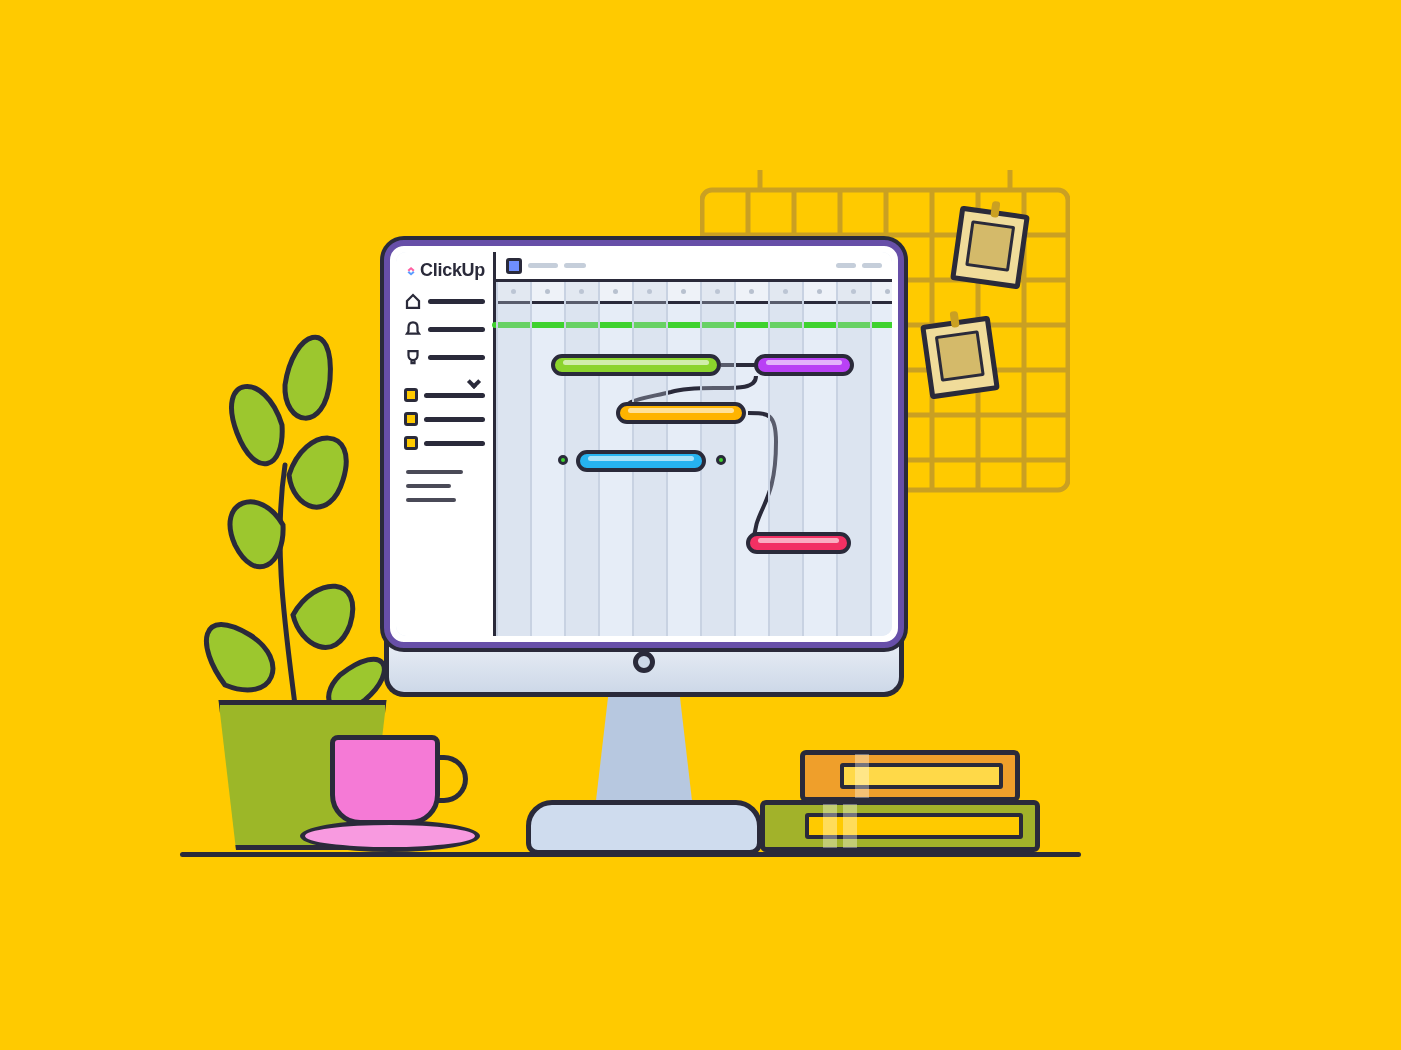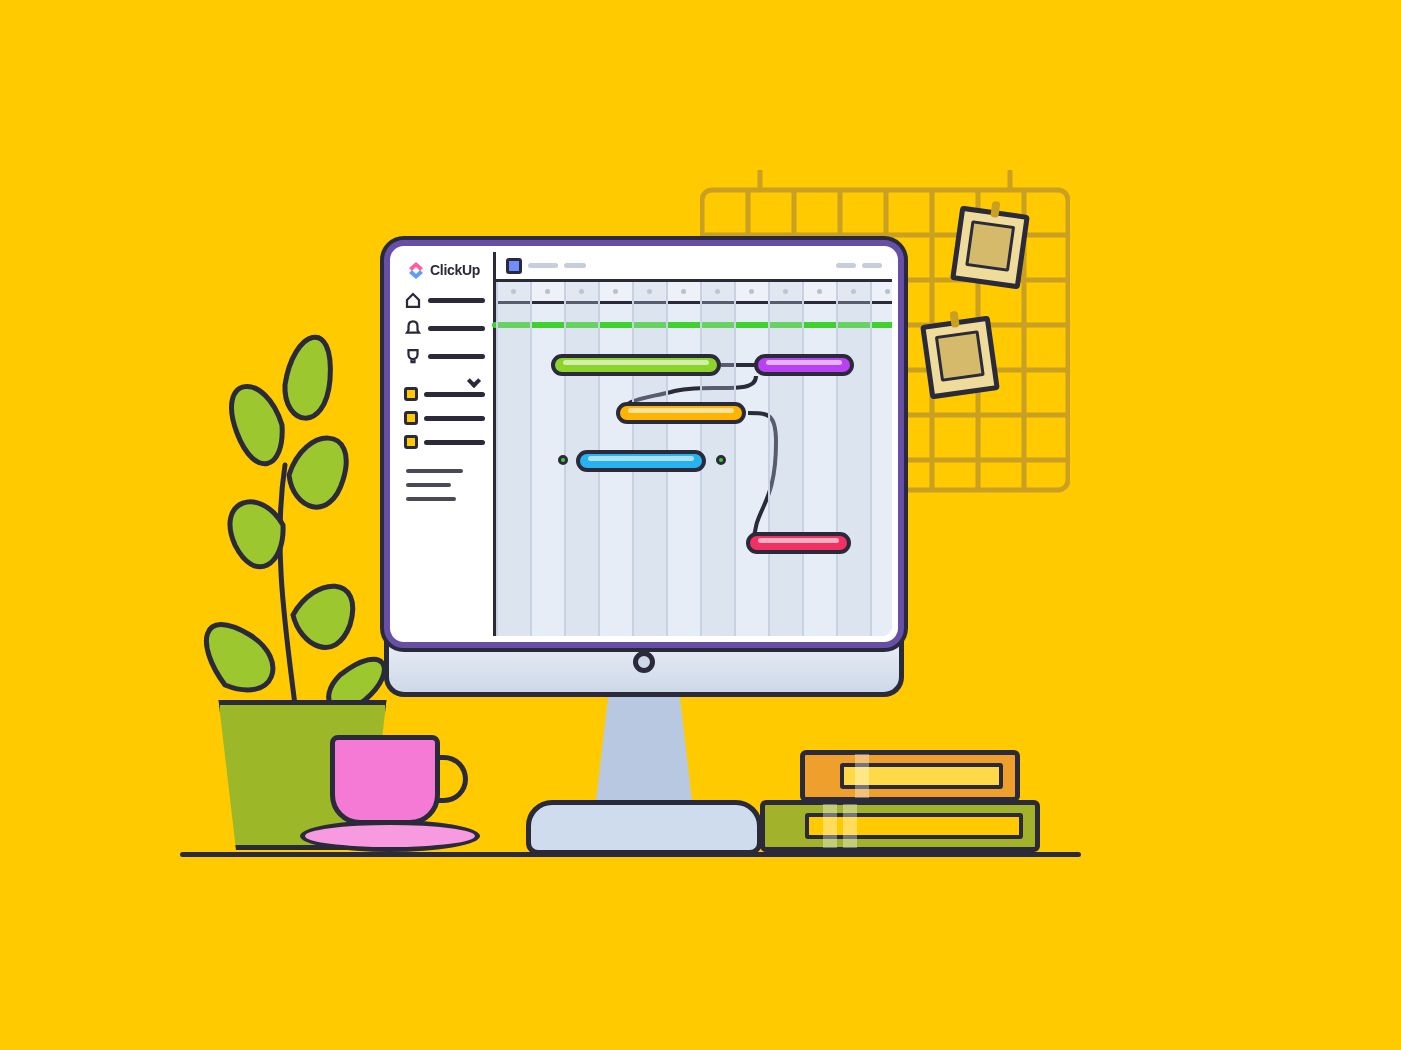--- a/index.html
+++ b/index.html
@@ -9,21 +9,21 @@
 
 .monitor{position:absolute;left:384px;top:240px;width:520px;height:408px;background:#fff;border:6px solid #674fa8;border-radius:20px;box-shadow:0 0 0 4px #2a2a3a}
 .monitor-chin{position:absolute;left:384px;top:632px;width:520px;height:65px;background:linear-gradient(#eef2f8,#cdd8e8);border:5px solid #2a2a3a;border-top:none;border-radius:0 0 20px 20px}
 .monitor-btn{position:absolute;left:50%;top:50%;width:22px;height:22px;transform:translate(-50%,-50%);border:5px solid #2a2a3a;border-radius:50%;background:#cdd8e8}
 .stand-neck{position:absolute;left:580px;top:696px;width:128px;height:110px;background:#b7c8e0;border:5px solid #2a2a3a;border-top:none;clip-path:polygon(22% 0,78% 0,88% 100%,12% 100%)}
 .stand-base{position:absolute;left:526px;top:800px;width:236px;height:55px;background:#cfdcee;border:5px solid #2a2a3a;border-radius:26px 26px 12px 12px}
 
 .screen{position:absolute;inset:6px;border-radius:10px;background:#e6edf7;overflow:hidden;display:flex}
 .sidebar{width:100px;background:#fff;border-right:3px solid #2a2a3a;display:flex;flex-direction:column;align-items:stretch;padding:6px 8px 8px 8px}
 .logo{display:flex;align-items:center;gap:4px;padding:2px 0 6px 2px}
-.logo-text{font-weight:800;font-size:14px;color:#2a2a3a;letter-spacing:-0.3px}
+.logo-text{font-weight:800;font-size:18px;color:#2a2a3a;letter-spacing:-0.3px}
 .side-row{display:flex;align-items:center;gap:6px;margin:5px 0}
 .side-icon{width:18px;height:18px;flex:0 0 18px}
 .side-line{height:5px;background:#2a2a3a;border-radius:3px;flex:1}
 .side-sep{height:4px;background:none;margin:6px 0 2px 0;display:flex;justify-content:flex-end;padding-right:6px}
 .chev{width:10px;height:10px;border-right:4px solid #2a2a3a;border-bottom:4px solid #2a2a3a;transform:rotate(45deg)}
 .sq{width:14px;height:14px;border:3px solid #2a2a3a;border-radius:3px;background:#ffca00}
 .side-text-row{height:4px;background:#2a2a3a;border-radius:2px;margin:5px 2px;opacity:.85}
 .main{flex:1;position:relative}
 .toolbar{height:30px;background:#fff;border-bottom:3px solid #2a2a3a;display:flex;align-items:center;gap:6px;padding:0 10px}
 .mini-icon{width:16px;height:16px;border:3px solid #2a2a3a;border-radius:3px;background:#6e8eff}

